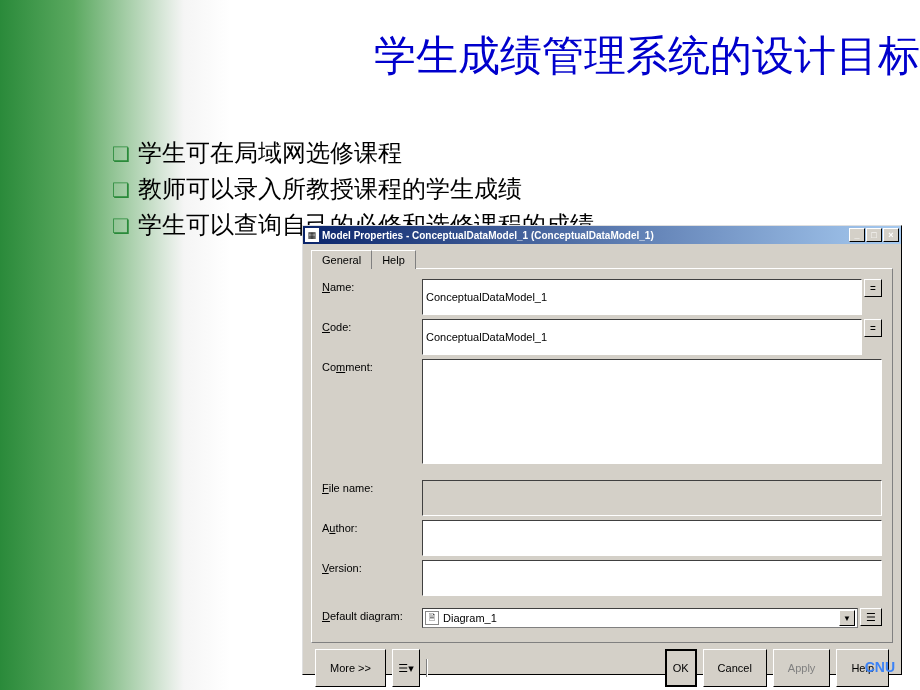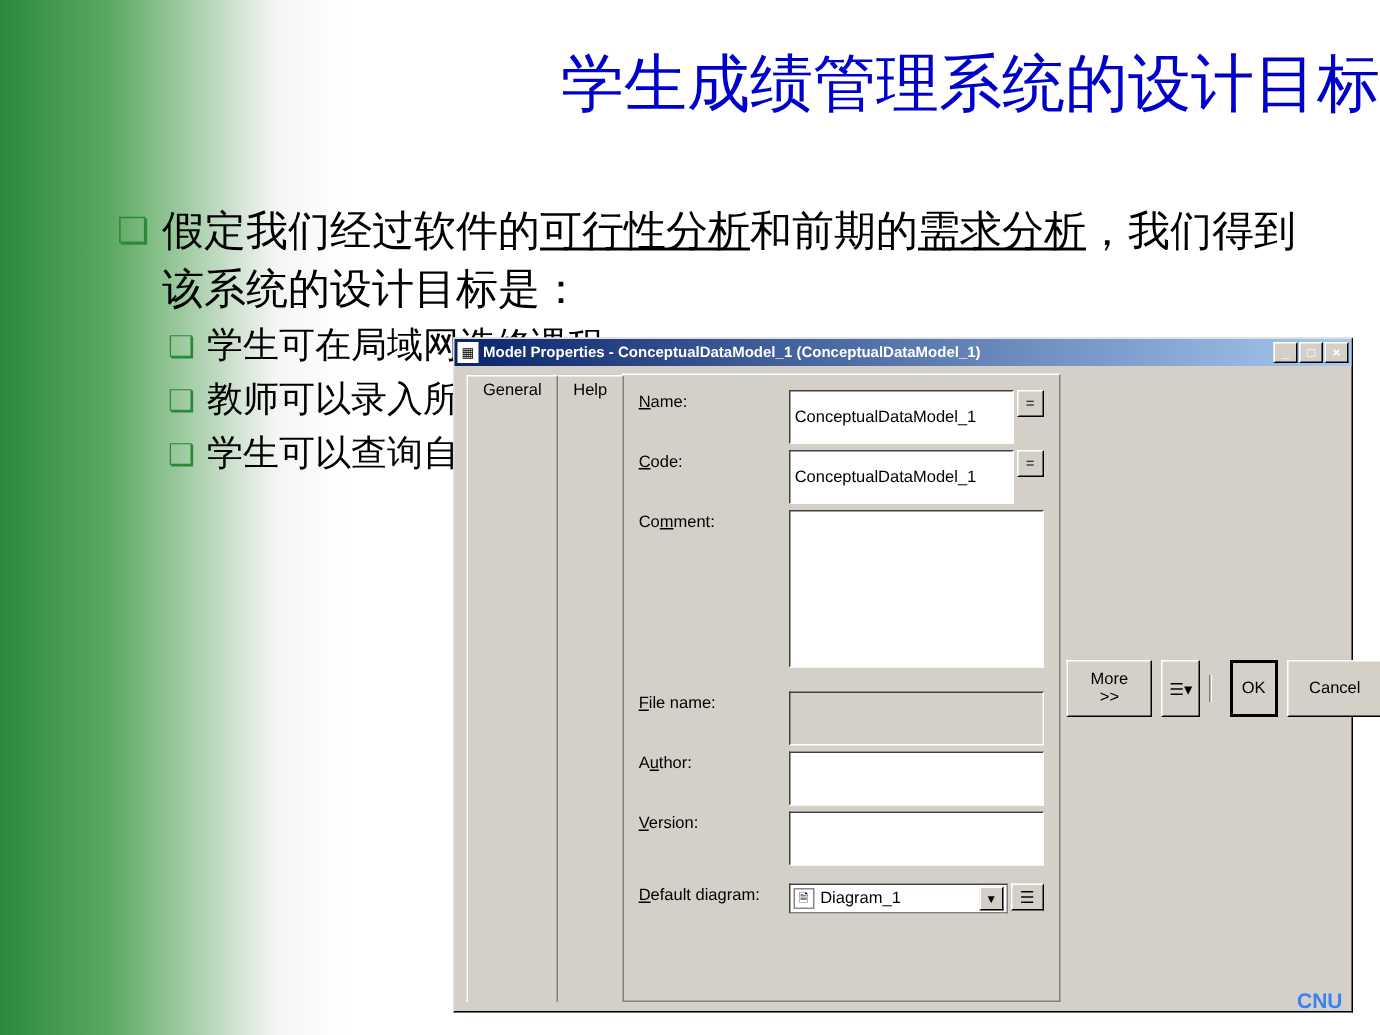--- a/index.html
+++ b/index.html
@@ -114,21 +114,21 @@
       justify-content: center;
       font-size: 9px;
       font-weight: bold;
       cursor: pointer;
       font-family: Arial;
     }
     .dialog-body {
       padding: 6px 8px;
       height: calc(100% - 18px);
       display: flex;
-      flex-direction: row;
+      flex-direction: column;
     }
     .tabs {
       display: flex;
       position: relative;
       z-index: 2;
     }
     .tab {
       padding: 3px 10px;
       background: #d4d0c8;
       border: 1px solid #808080;
@@ -305,23 +305,20 @@
       font-family: Arial, sans-serif;
       font-weight: bold;
     }
   </style>
 </head>
 <body>
 
 <div class="slide-title">学生成绩管理系统的设计目标</div>
 
 <div class="content">
-  <div class="bullet-1">
-    <span>假定我们经过软件的</span><span class="underline">可行性分析</span><span>和前期的</span><span class="underline">需求分析</span><span>，我们得到该系统的设计目标是：</span>
-  </div>
   <div class="bullet-2">学生可在局域网选修课程</div>
   <div class="bullet-2">教师可以录入所教授课程的学生成绩</div>
   <div class="bullet-2">学生可以查询自己的必修和选修课程的成绩</div>
 </div>
 
 <div class="win-dialog">
   <div class="titlebar">
     <div class="titlebar-icon">▦</div>
     <div class="titlebar-text">Model Properties - ConceptualDataModel_1 (ConceptualDataModel_1)</div>
     <div class="titlebar-buttons">

